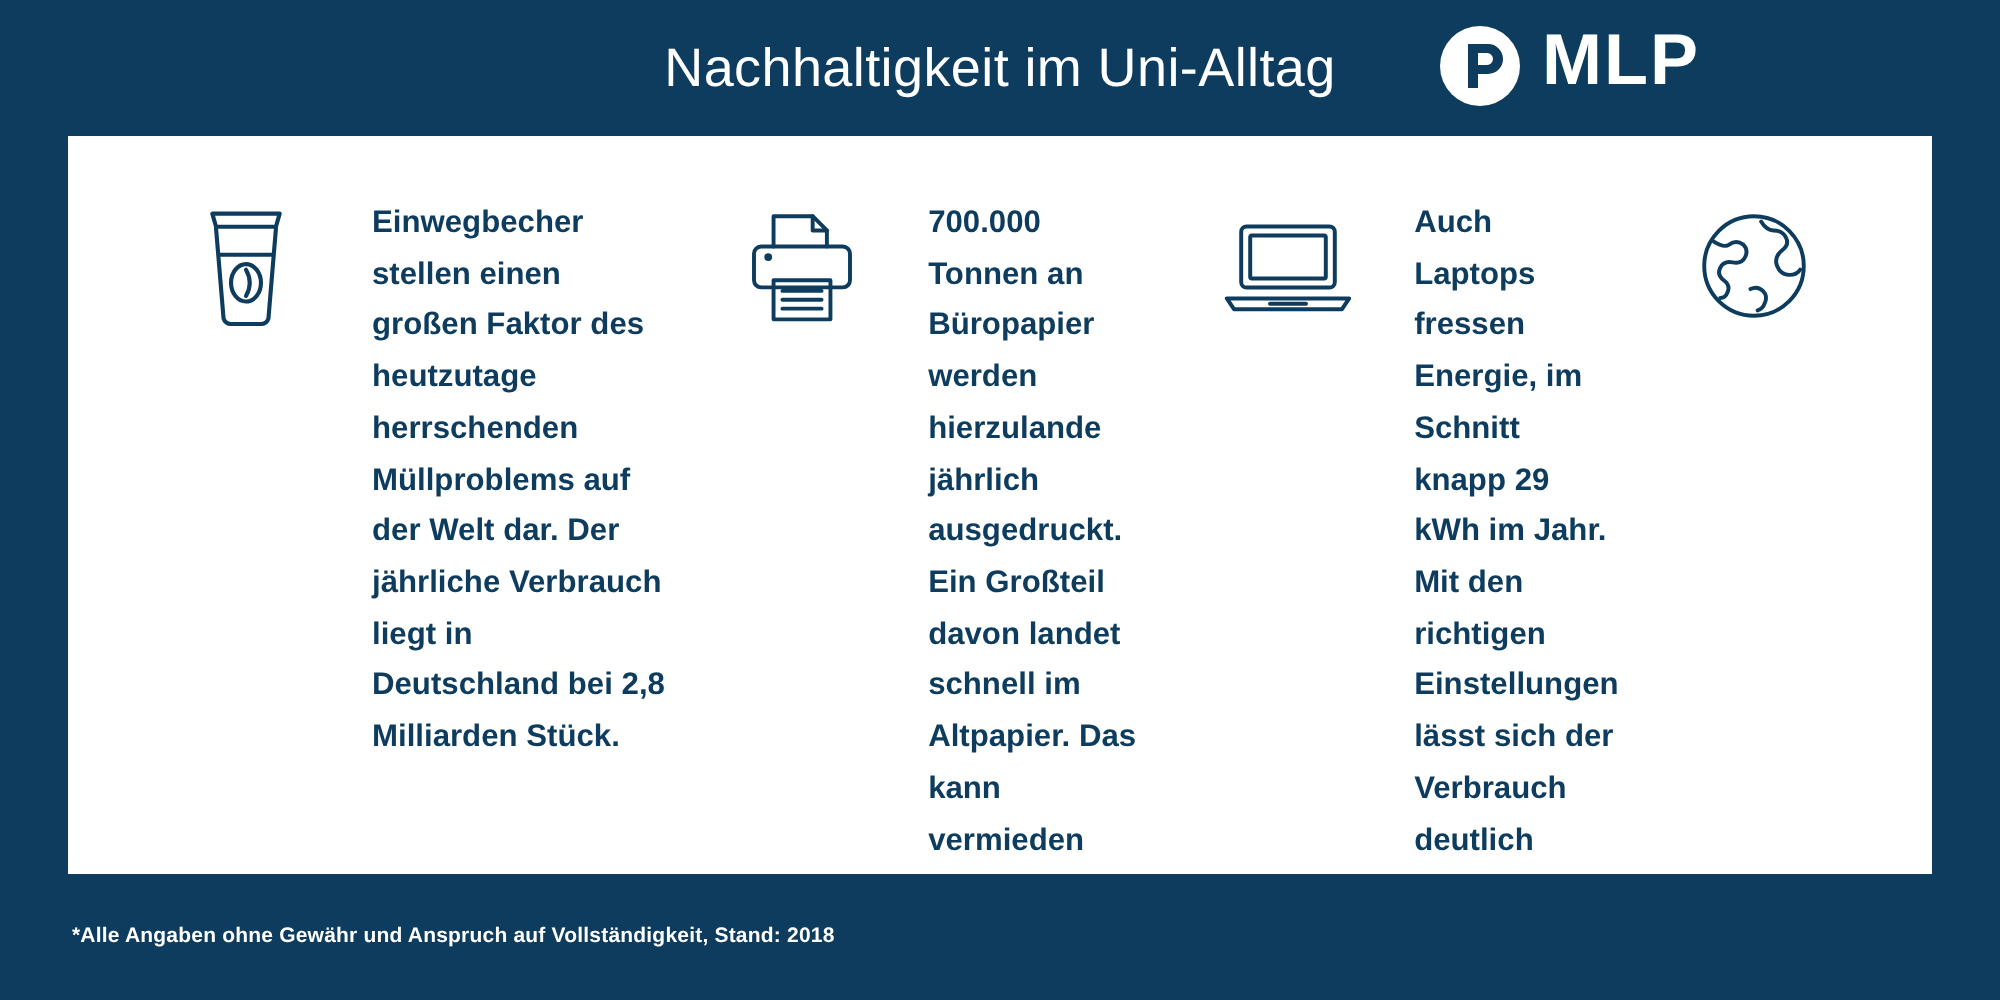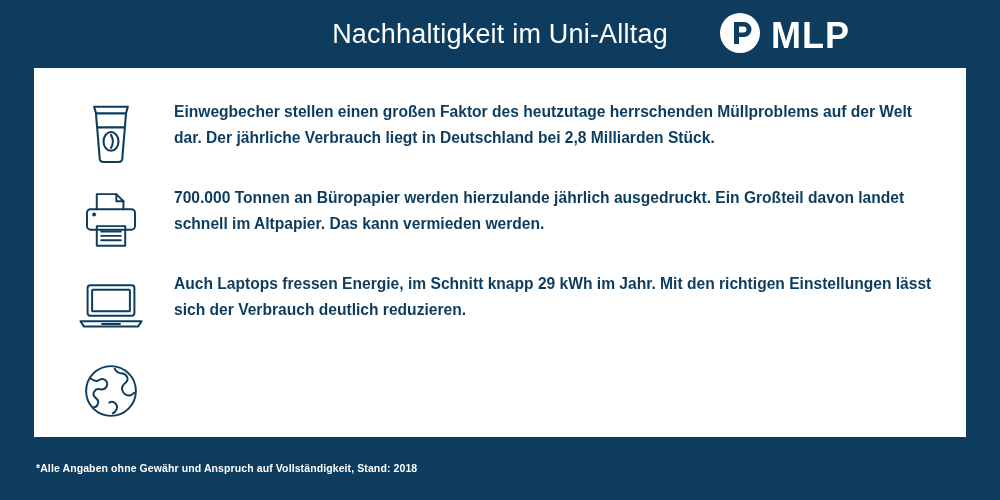--- a/index.html
+++ b/index.html
@@ -35,21 +35,21 @@
     font-size: 27px;
     font-weight: 400;
     letter-spacing: 0.2px;
     white-space: nowrap;
   }
   .brand {
     position: absolute;
     top: 12px;
     right: 34px;
     display: flex;
-    align-items: flex-end;
+    align-items: flex-start;
     gap: 10px;
   }
   .brand-mark {
     width: 42px;
     height: 42px;
     flex: 0 0 auto;
   }
   .brand-text {
     color: #ffffff;
     font-size: 36px;
@@ -58,23 +58,23 @@
     line-height: 1;
   }
   .card {
     position: absolute;
     left: 34px;
     top: 68px;
     width: 932px;
     height: 369px;
     background: #ffffff;
     box-sizing: border-box;
-    padding: 22px 26px 18px 14px;
+    padding: 22px 26px 18px 26px;
     display: flex;
-    flex-direction: column;
+    flex-direction: row;
     justify-content: flex-start;
   }
   .row {
     display: flex;
     align-items: flex-start;
     height: 86px;
     margin-bottom: 0px;
   }
   .row + .row {
     margin-top: 0px;

